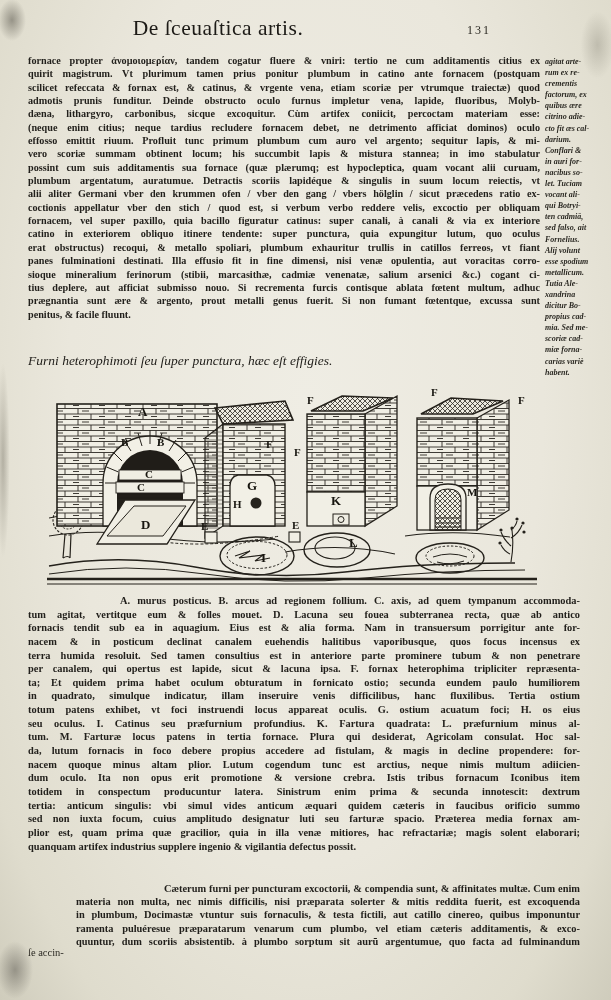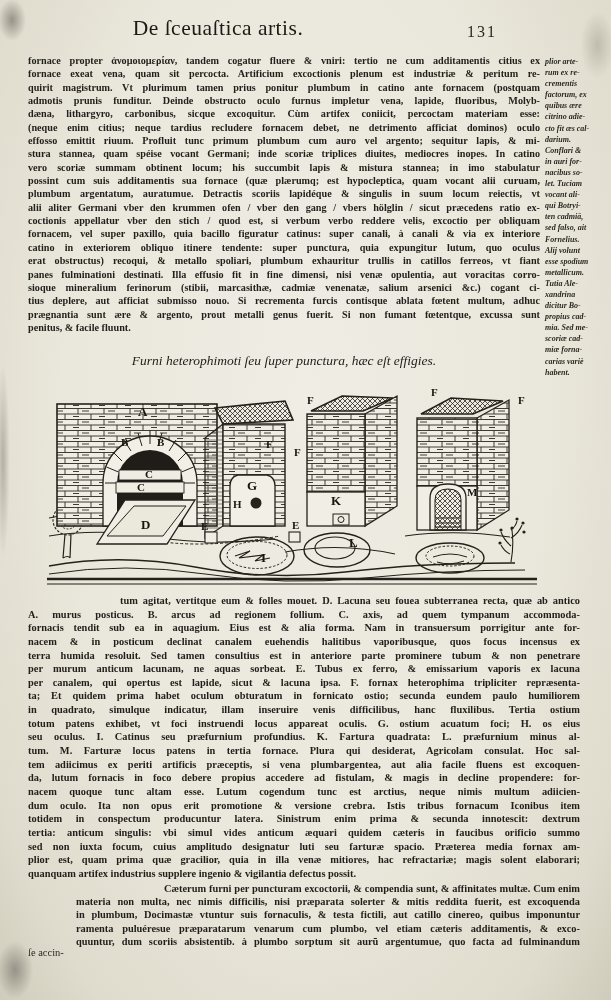--- a/index.html
+++ b/index.html
@@ -19,37 +19,37 @@
   .smudge-tl{left:-8px;top:-10px;width:40px;height:60px;background:radial-gradient(closest-side,#5a574d,transparent 70%);opacity:.55;}
   .smudge-l{left:-6px;top:330px;width:18px;height:260px;background:radial-gradient(closest-side,#6a6659,transparent 75%);opacity:.4;}
   .smudge-bl{left:-10px;top:930px;width:50px;height:80px;background:radial-gradient(closest-side,#4a4740,transparent 72%);opacity:.45;}
   .smudge-tr{left:575px;top:0px;width:45px;height:90px;background:radial-gradient(closest-side,#8d8a7c,transparent 75%);opacity:.4;}
 
   .header{position:absolute;left:0;top:16px;width:526px;height:32px;}
   .running-title{
     position:absolute;left:0;right:90px;text-align:center;
     font-size:21.5px;letter-spacing:.5px;color:#1d1b17;
   }
-  .folio{position:absolute;left:467px;top:7px;font-size:16px;letter-spacing:2px;color:#2a2822;}
+  .folio{position:absolute;left:467px;top:7px;font-size:12px;letter-spacing:2px;color:#2a2822;}
 
   .tblock{position:absolute;font-weight:bold;}
   .tblock .tline{
     text-align:justify;text-align-last:justify;
     white-space:normal;overflow:visible;
   }
   .p1{left:28px;top:54px;width:512px;font-size:10.2px;}
   .p1 .tline{height:13.35px;line-height:13.35px;}
   .p1 .tline:last-child{text-align-last:left;}
 
   .margin-notes{left:545px;top:56px;width:64px;font-size:8px;font-style:italic;color:#2b2923;}
   .margin-notes .tline{height:11.1px;line-height:11.1px;text-align:left;text-align-last:left;white-space:nowrap;}
 
   .caption{
     position:absolute;left:28px;top:353px;width:512px;
-    text-align:center;font-style:italic;font-size:13.5px;color:#1e1c18;
+    font-style:italic;font-size:13.5px;color:#1e1c18;
   }
 
   .figure-wrap{position:absolute;left:45px;top:386px;width:496px;height:204px;}
 
   .p2{left:28px;top:594px;width:552px;font-size:10.4px;}
   .p2 .tline{height:13.65px;line-height:13.65px;}
   .p2 .tline:last-child{text-align-last:left;}
   .p2 .tline:first-child{text-indent:92px;}
 
   .p3{left:28px;top:882px;width:552px;font-size:10.4px;}
@@ -75,44 +75,43 @@
   <div class="edge-smudge smudge-bl"></div>
   <div class="edge-smudge smudge-tr"></div>
 
   <div class="header">
     <div class="running-title">De ſceuaſtica artis.</div>
     <div class="folio">131</div>
   </div>
 
   <div class="tblock p1">
       <div class="tline">fornace propter ἀνομοιομερίαν, tandem cogatur fluere &amp; vniri: tertio ne cum additamentis citius ex</div>
-      <div class="tline">fornace exeat vena, quam sit percocta.  Artificium excoctionis plenum est industriæ &amp; peritum re-</div>
       <div class="tline">quirit magistrum.  Vt plurimum tamen prius ponitur plumbum in catino ante fornacem (postquam</div>
+      <div class="tline">scilicet refeccata &amp; fornax est, &amp; catinus, &amp; vrgente vena, etiam scoriæ per vtrumque traiectæ) quod</div>
       <div class="tline">admotis prunis funditur.  Deinde obstructo oculo furnus impletur vena, lapide, fluoribus, Molyb-</div>
       <div class="tline">dæna, lithargyro, carbonibus, sicque excoquitur.  Cùm artifex coniicit, percoctam materiam esse:</div>
       <div class="tline">(neque enim citius; neque tardius recludere fornacem debet, ne detrimento afficiat dominos) oculo</div>
       <div class="tline">effosso emittit riuum.  Profluit tunc primum plumbum cum auro vel argento; sequitur lapis, &amp; mi-</div>
-      <div class="tline">stura stannea, quam spéise vocant Germani; inde scoriæ triplices diuites, mediocres inopes.  In catino</div>
       <div class="tline">vero scoriæ summam obtinent locum; his succumbit lapis &amp; mistura stannea; in imo stabulatur</div>
       <div class="tline">possint cum suis additamentis sua fornace (quæ plærumq; est hypocleptica, quam vocant alii curuam,</div>
       <div class="tline">plumbum argentatum, auratumue.  Detractis scoriis lapidéque &amp; singulis in suum locum reiectis, vt</div>
       <div class="tline">alii aliter Germani vber den krummen ofen / vber den gang / vbers hölglin / sicut præcedens ratio ex-</div>
       <div class="tline">coctionis appellatur vber den stich / quod est, si verbum verbo reddere velis, excoctio per obliquam</div>
       <div class="tline">fornacem, vel super paxillo, quia bacillo figuratur catinus: super canali, à canali &amp; via ex interiore</div>
       <div class="tline">catino in exteriorem obliquo itinere tendente: super punctura, quia expungitur lutum, quo oculus</div>
       <div class="tline">erat obstructus) recoqui, &amp; metallo spoliari, plumbum exhauritur trullis in catillos ferreos, vt fiant</div>
       <div class="tline">panes fulminationi destinati.  Illa effusio fit in fine dimensi, nisi venæ opulentia, aut voracitas corro-</div>
       <div class="tline">sioque mineralium ferinorum (stibii, marcasithæ, cadmiæ venenatæ, salium arsenici &amp;c.) cogant ci-</div>
       <div class="tline">tius deplere, aut afficiat submisso nouo. Si recrementa furcis contisque ablata fœtent multum, adhuc</div>
       <div class="tline">prægnantia sunt ære &amp; argento, prout metalli genus fuerit.  Si non fumant fœtentque, excussa sunt</div>
       <div class="tline">penitus, &amp; facile fluunt.</div>
     </div>
 
   <div class="tblock margin-notes">
-      <div class="tline">plior arte-</div>
+      <div class="tline">agitat arte-</div>
       <div class="tline">rum ex re-</div>
       <div class="tline">crementis</div>
       <div class="tline">factorum, ex</div>
       <div class="tline">quibus ære</div>
       <div class="tline">citrino adie-</div>
       <div class="tline">cto fit æs cal-</div>
       <div class="tline">darium.</div>
       <div class="tline">Conflari &amp;</div>
       <div class="tline">in auri for-</div>
       <div class="tline">nacibus so-</div>
@@ -247,35 +246,33 @@
           <circle cx="478" cy="137" r="1.6" fill="#24211b"></circle>
         <circle cx="467" cy="142" r="1.6" fill="#24211b"></circle>
           <circle cx="472" cy="133" r="1.6" fill="#24211b"></circle>
         <circle cx="455" cy="157" r="1.6" fill="#24211b"></circle>
           <circle cx="479" cy="146" r="1.6" fill="#24211b"></circle>
       </g>
     </svg>
   </div>
 
   <div class="tblock p2">
+      <div class="tline">A. murus posticus.  B. arcus ad regionem follium.  C. axis, ad quem tympanum accommoda-</div>
       <div class="tline">tum agitat, vertitque eum &amp; folles mouet.  D. Lacuna seu fouea subterranea recta, quæ ab antico</div>
-      <div class="tline">A. murus posticus.  B. arcus ad regionem follium.  C. axis, ad quem tympanum accommoda-</div>
       <div class="tline">fornacis tendit sub ea in aquagium.  Eius est &amp; alia forma.  Nam in transuersum porrigitur ante for-</div>
       <div class="tline">nacem &amp; in posticum declinat canalem euehendis halitibus vaporibusque, quos focus incensus ex</div>
       <div class="tline">terra humida resoluit. Sed tamen consultius est in anteriore parte prominere tubum &amp; non penetrare</div>
-      <div class="tline">per murum anticum lacunam, ne aquas sorbeat.  E.  Tubus ex ferro, &amp; emissarium vaporis ex lacuna</div>
       <div class="tline">per canalem, qui opertus est lapide, sicut &amp; lacuna ipsa.  F. fornax heterophima tripliciter repræsenta-</div>
       <div class="tline">ta; Et quidem prima habet oculum obturatum in fornicato ostio; secunda eundem paulo humiliorem</div>
       <div class="tline">in quadrato, simulque indicatur, illam inseruire venis difficilibus, hanc fluxilibus.  Tertia ostium</div>
       <div class="tline">totum patens exhibet, vt foci instruendi locus appareat oculis.  G. ostium acuatum foci;  H.  os eius</div>
       <div class="tline">seu oculus.  I. Catinus seu præfurnium profundius.  K. Fartura quadrata:  L. præfurnium minus al-</div>
       <div class="tline">tum.  M. Farturæ locus patens in tertia fornace.  Plura qui desiderat, Agricolam consulat.  Hoc sal-</div>
-      <div class="tline">tem adiicimus ex periti artificis præceptis, si vena plumbargentea, aut alia facile fluens est excoquen-</div>
       <div class="tline">da, lutum fornacis in foco debere propius accedere ad fistulam, &amp; magis in decline propendere: for-</div>
-      <div class="tline">nacem quoque tunc altam esse.  Lutum cogendum tunc est arctius, neque nimis multum adiicien-</div>
+      <div class="tline">nacem quoque minus altam plior.  Lutum cogendum tunc est arctius, neque nimis multum adiicien-</div>
       <div class="tline">dum oculo.  Ita non opus erit promotione &amp; versione crebra.   Istis tribus fornacum Iconibus item</div>
       <div class="tline">totidem in conspectum producuntur latera.  Sinistrum enim prima &amp; secunda innotescit: dextrum</div>
       <div class="tline">tertia: anticum singulis: vbi simul vides anticum æquari quidem cæteris in faucibus orificio summo</div>
       <div class="tline">sed non iuxta focum, cuius amplitudo designatur luti seu farturæ spacio.  Præterea media fornax am-</div>
       <div class="tline">plior est, quam prima quæ gracilior, quia in illa venæ mitiores, hac refractariæ; magis solent elaborari;</div>
       <div class="tline">quanquam artifex industrius supplere ingenio &amp; vigilantia defectus possit.</div>
     </div>
 
   <div class="tblock p3">
       <div class="tline">Cæterum furni per puncturam excoctorii, &amp; compendia sunt, &amp; affinitates multæ.  Cum enim</div>

